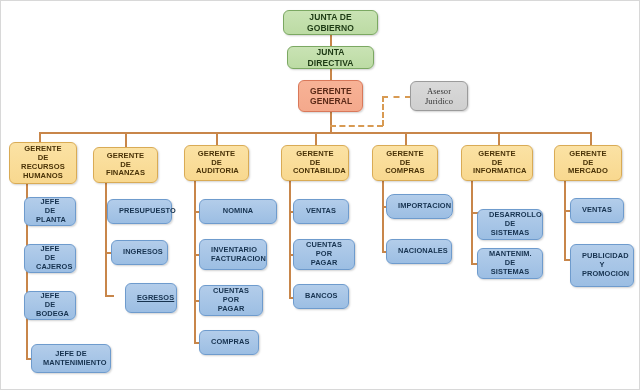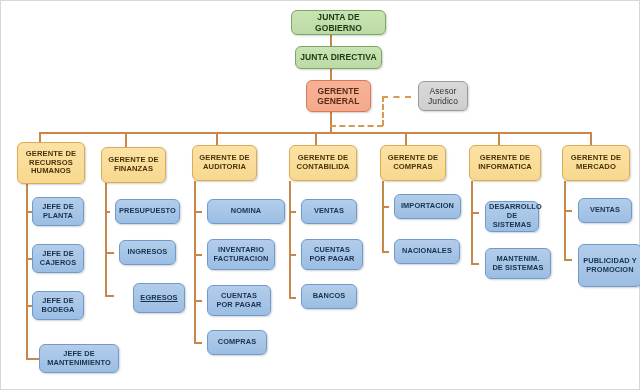--- a/index.html
+++ b/index.html
@@ -34,23 +34,22 @@
 
   
   .node{
     position:absolute;z-index:3;
     box-sizing:border-box;
     display:flex;align-items:center;justify-content:flex-start;
     text-align:center;
     border-radius:6px;
     line-height:1.18;
     letter-spacing:.1px;
-    padding:2px 3px;
+    padding:2px 11px;
     box-shadow:1px 1px 2px rgba(0,0,0,.18);
-    margin-left:8px;
   }
   .node span{display:block;width:100%;}
 
   
   .n-board{
     background:linear-gradient(#c9e3b4,#bcdba4);
     border:1px solid #7ba862;
     color:#1d3a14;
     font-size:8.5px;
     font-weight:bold;
@@ -108,21 +107,21 @@
     <span>
       <span>GERENTE</span>
       <span>GENERAL</span>
     </span>
   </div>
 
   <div class="node n-board" style="left:286px;top:45px;width:87px;height:23px;">
     <span>JUNTA DIRECTIVA</span>
   </div>
 
-  <div class="node n-staff" style="left:409px;top:80px;width:50px;height:30px;">
+  <div class="node n-staff" style="left:409px;top:80px;width:58px;height:30px;font-family:Liberation Serif, serif;">
     <span>
       <span>Asesor</span>
       <span>Juridico</span>
     </span>
   </div>
 
   <div class="conn h" style="left:38px;top:131px;width:551px;"></div>
 
   <div class="conn v" style="left:38px;top:131px;height:12px;"></div>
   <div class="conn v" style="left:124px;top:131px;height:16px;"></div>
@@ -249,38 +248,38 @@
   <div class="node n-mgr" style="left:371px;top:144px;width:66px;height:36px;">
     <span>
       <span>GERENTE DE</span>
       <span>COMPRAS</span>
     </span>
   </div>
   <div class="conn v" style="left:381px;top:180px;height:72px;"></div>
   <div class="conn h" style="left:381px;top:205px;width:7px;"></div>
   <div class="conn h" style="left:381px;top:250px;width:7px;"></div>
 
-  <div class="node n-leaf" style="left:385px;top:193px;width:67px;height:25px;">
+  <div class="node n-leaf" style="left:385px;top:193px;width:67px;height:25px;border-radius:8px;">
     <span>IMPORTACION</span>
   </div>
   <div class="node n-leaf" style="left:385px;top:238px;width:66px;height:25px;">
     <span>NACIONALES</span>
   </div>
 
   <div class="node n-mgr" style="left:460px;top:144px;width:72px;height:36px;">
     <span>
       <span>GERENTE DE</span>
       <span>INFORMATICA</span>
     </span>
   </div>
   <div class="conn v" style="left:470px;top:180px;height:84px;"></div>
   <div class="conn h" style="left:470px;top:211px;width:8px;"></div>
   <div class="conn h" style="left:470px;top:262px;width:8px;"></div>
 
-  <div class="node n-leaf" style="left:476px;top:200px;width:54px;height:31px;">
+  <div class="node n-leaf" style="left:476px;top:208px;width:66px;height:31px;">
     <span>
       <span>DESARROLLO</span>
       <span>DE SISTEMAS</span>
     </span>
   </div>
   <div class="node n-leaf" style="left:476px;top:247px;width:66px;height:31px;">
     <span>
       <span>MANTENIM.</span>
       <span>DE SISTEMAS</span>
     </span>

